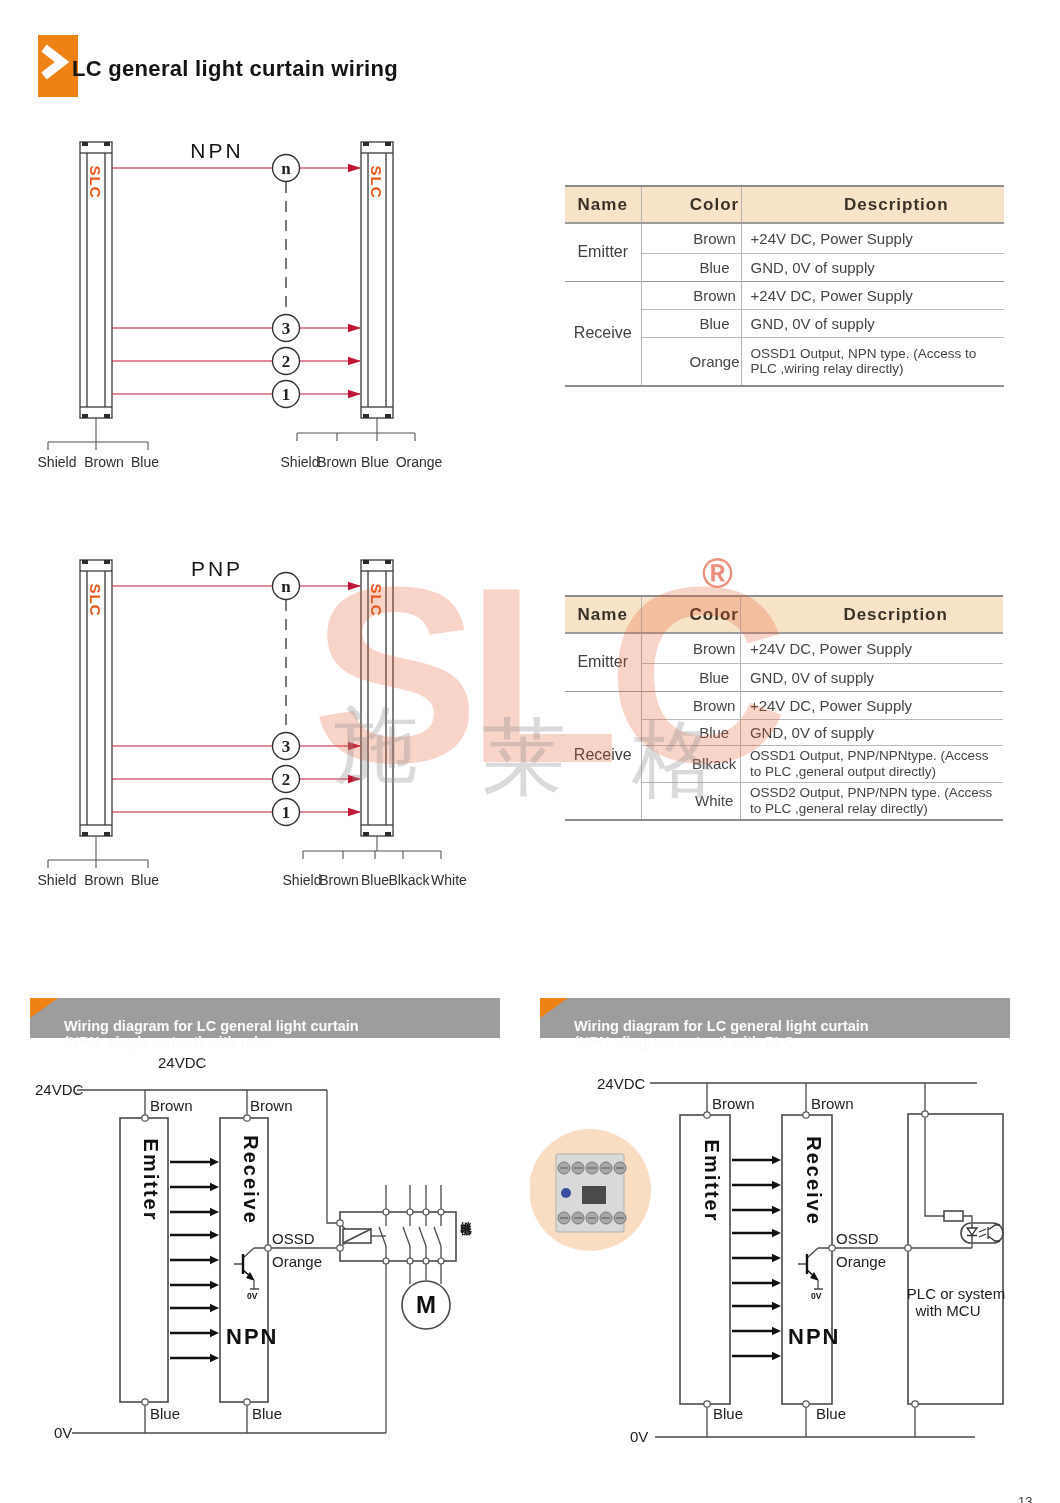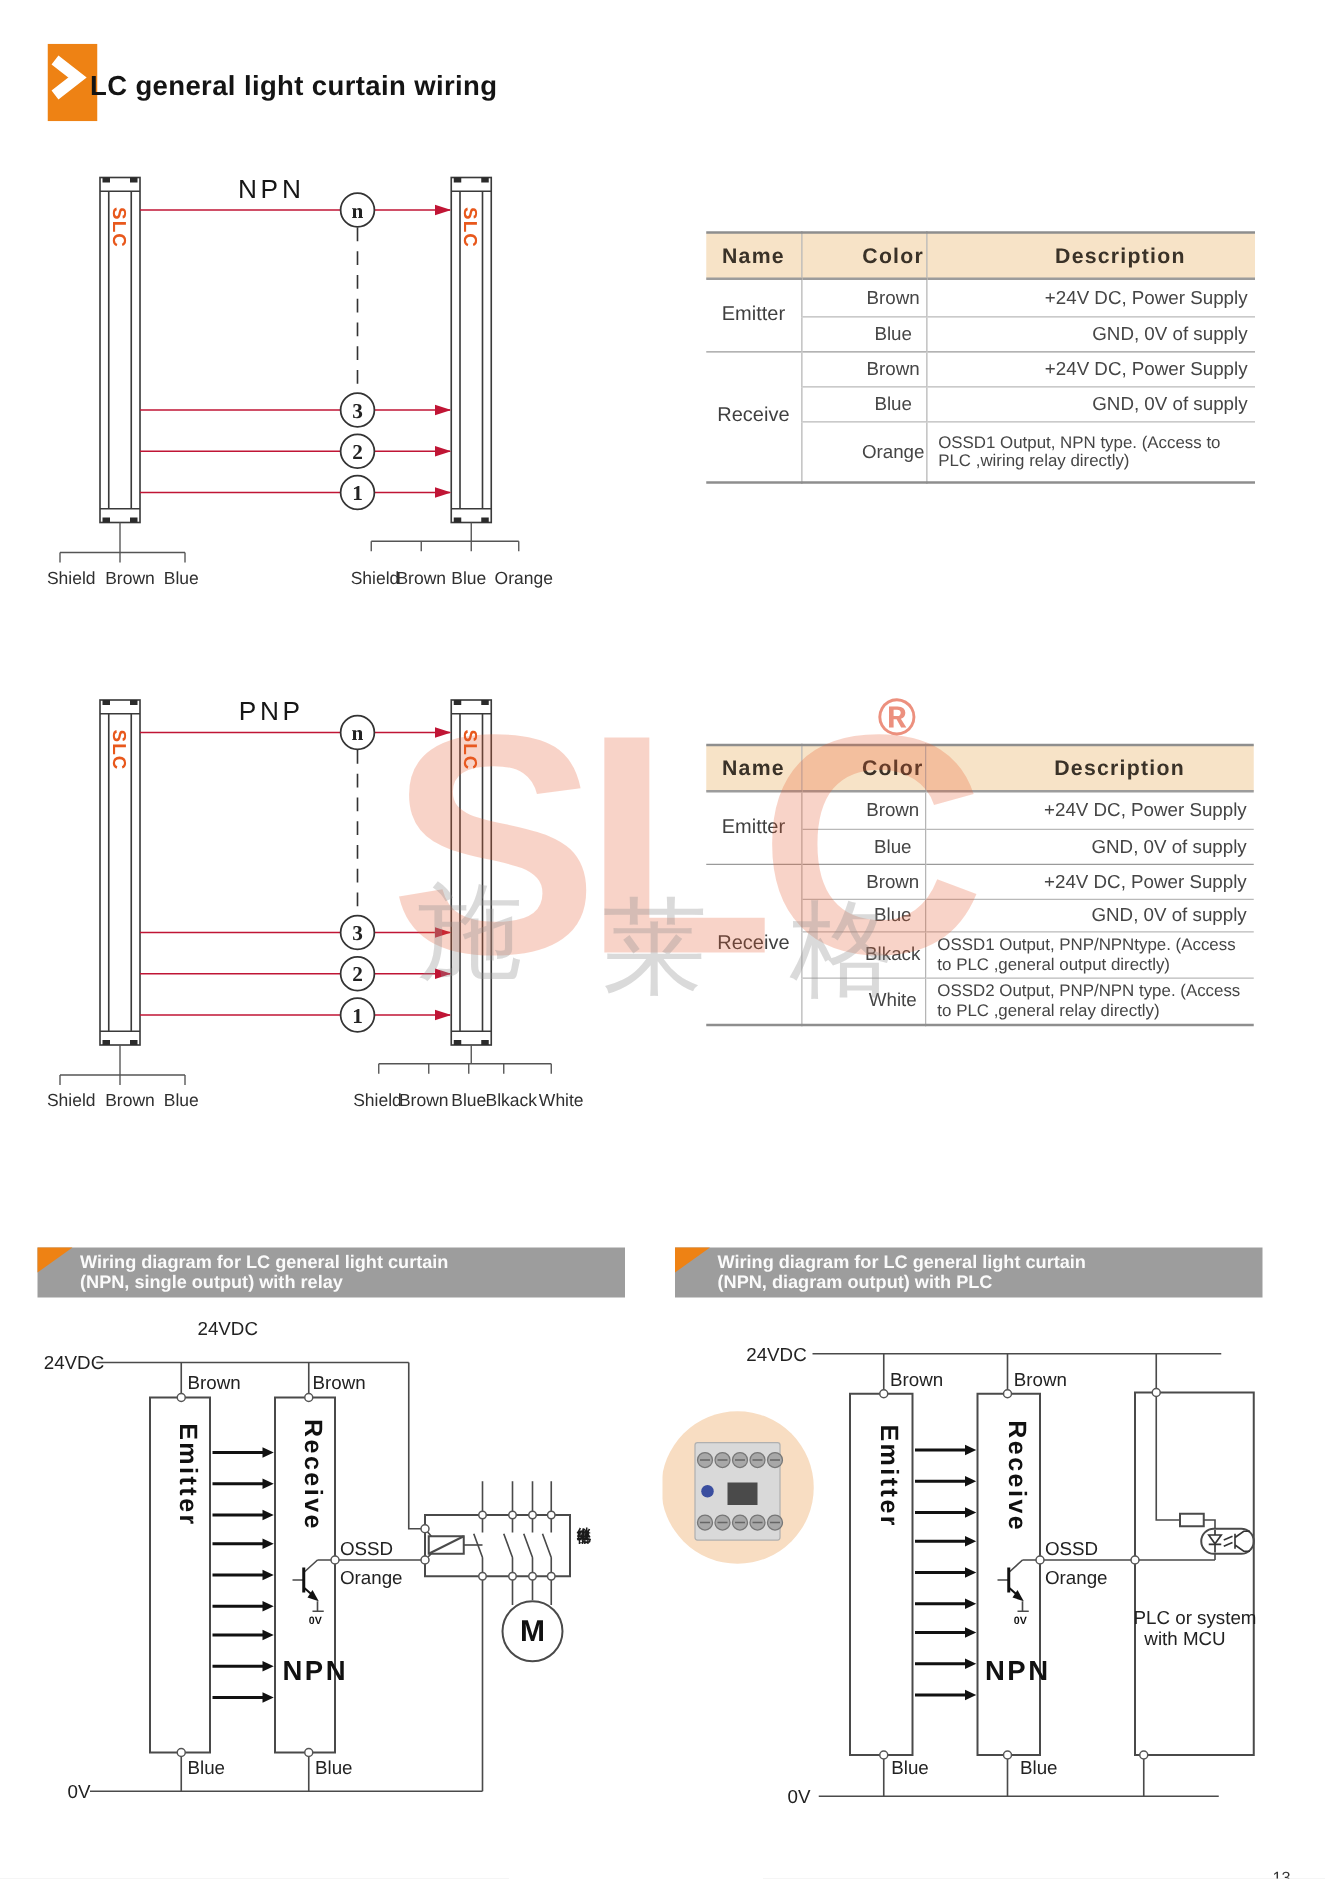--- a/index.html
+++ b/index.html
@@ -21,26 +21,26 @@
   .ctable { position:absolute; border-collapse:collapse; table-layout:fixed;
             border-top:2px solid #8e8e8e; border-bottom:2px solid #8e8e8e; }
   .ctable th { background:#f7e3c7; border-bottom:2px solid #9c9c9c; font-size:17px;
                letter-spacing:1px; color:#3a3228; font-weight:bold;margin-left:39px; }
   .ctable td { font-size:15px; color:#454545; }
   .ctable .vl { border-left:1px solid #b5b5b5;padding-left:48px; }
   .ctable tr.inner td { border-top:1px solid #b9b9b9; }
   .ctable tr.group td { border-top:1.5px solid #9a9a9a; }
   .ctable td.name { text-align:center; font-size:16px; color:#3f3f3f; }
   .ctable td.color { text-align:center; }
-  .ctable td.desc { text-align:right; padding:2px 6px 2px 9px; }
+  .ctable td.desc { text-align:left; padding:2px 6px 2px 9px; }
   .ctable td.desc2 { text-align:left; padding:2px 6px 2px 9px; font-size:13.5px; line-height:15.5px; }
 
   
   .panel-header { position:absolute; width:470px; height:40px; background:#9d9d9d;
-                  box-sizing:border-box; padding:4px 0 0 34px; color:#fbfbfb;
+                  box-sizing:border-box; padding:20px 0 0 34px; color:#fbfbfb;
                   font-weight:bold; font-size:14.5px; line-height:16px; }
   .panel-header::before { content:""; position:absolute; left:0; top:0; width:0; height:0;
                   border-top:20px solid #ee8214; border-right:28px solid transparent; }
 
   .vtext { position:absolute; writing-mode:vertical-rl; text-orientation:upright;
            font-size:11px; font-weight:bold; color:#1a1a1a; letter-spacing:2px; z-index:2; }
 
   .pagenum { position:absolute; font-size:13px; color:#333; }
 
   

